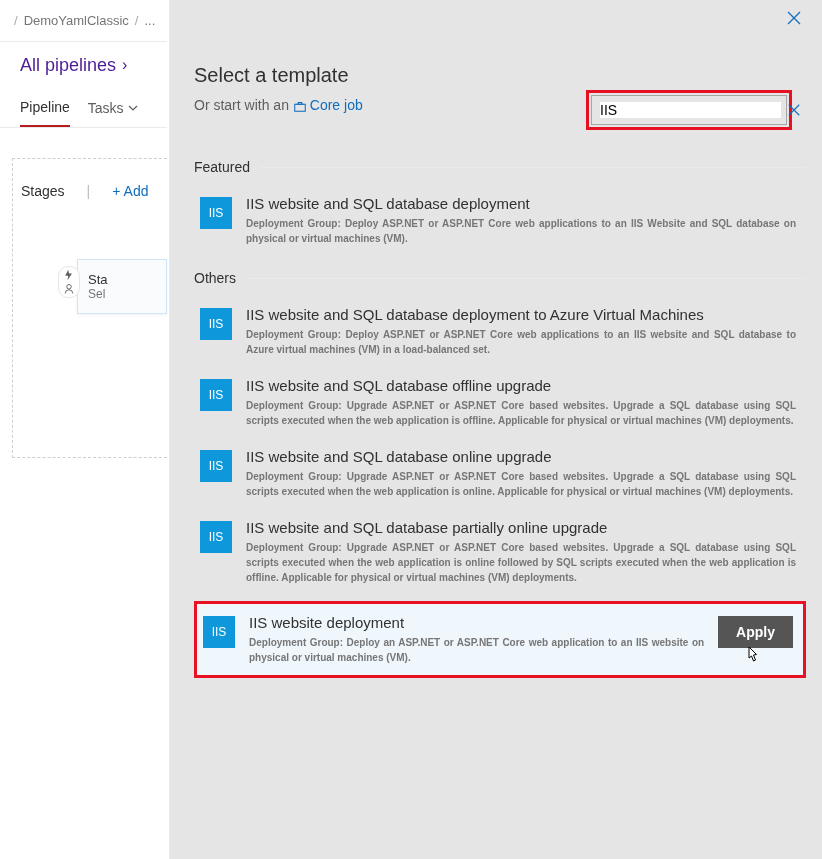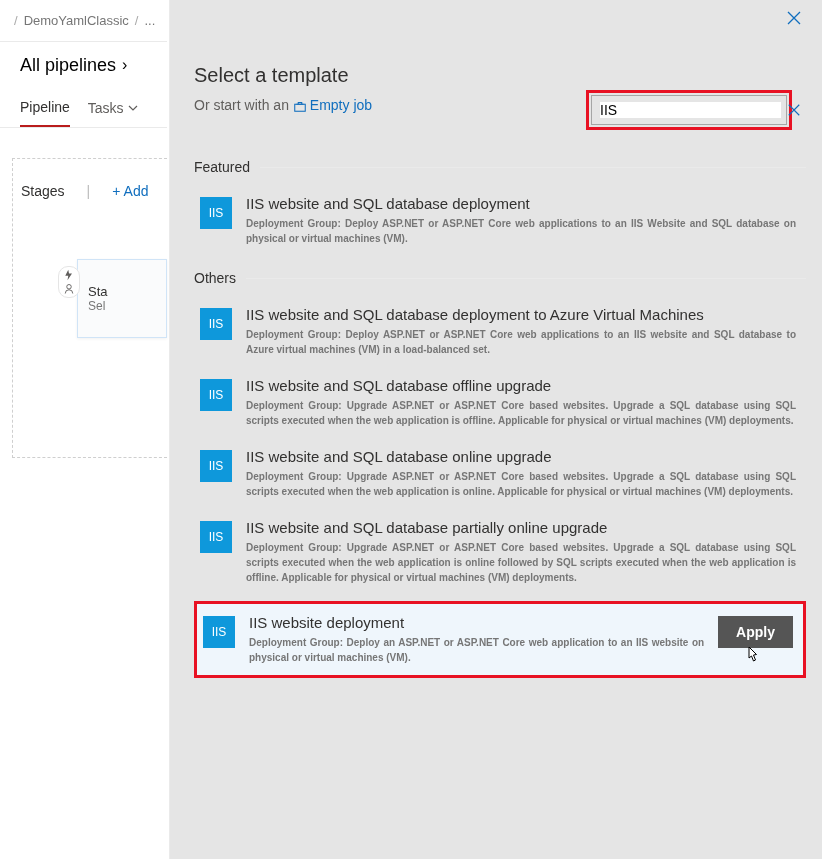--- a/index.html
+++ b/index.html
@@ -32,21 +32,21 @@
     font-size: 13px;
     border-bottom: 1px solid #eaeaea;
     gap: 6px;
   }
   .breadcrumb-top .sep { color: #aaa; }
   .all-pipelines-row {
     height: 46px;
     display: flex;
     align-items: center;
     padding-left: 20px;
-    color: #000000;
+    color: #4c1d95;
     font-size: 18px;
   }
   .all-pipelines-row .chevron { margin-left: 6px; font-size: 16px; }
   .tab-bar {
     display: flex;
     align-items: center;
     gap: 18px;
     padding-left: 20px;
     height: 40px;
     border-bottom: 1px solid #eaeaea;
@@ -81,21 +81,21 @@
   .stages-header .pipe { color: #bbb; }
   .stages-header .add { color: #106ebe; }
   .stage-card {
     position: absolute;
     top: 100px;
     right: 0;
     background: #fafbfc;
     border: 1px solid #d0e4f7;
     box-shadow: 0 1px 3px rgba(0,0,0,0.06);
     width: 90px;
-    padding: 24px 10px;
+    padding: 12px 10px;
     display:flex;
     gap:6px;
     align-items:center;
   }
   .stage-icons {
     display:flex;
     flex-direction:column;
     gap:2px;
     color:#605e5c;
     font-size:12px;
@@ -277,21 +277,21 @@
       </svg>
   </div>
   <div class="panel-head">
     <div class="panel-title">Select a template</div>
     <div class="panel-sub">
       <span>Or start with an</span>
       <span class="empty-link">
         <svg class="empty-icon" width="14" height="14" viewBox="0 0 16 16" style="display:inline;">
             <rect x="2" y="6" width="12" height="8" stroke="#106ebe" fill="none" stroke-width="1.2"></rect>
             <path d="M6 6 V4 h4 v2 M4 6 h8" stroke="#106ebe" stroke-width="1.2" fill="none"></path>
-          </svg><span>Empty job</span>
+          </svg><span>Core job</span>
       </span>
     </div>
   </div>
 
   <div class="search-wrap">
     <div class="search-border">
       <div class="search-box">
         <input type="text" value="IIS" placeholder="Search" style="">
         <span class="clear">
           <svg width="14" height="14" viewBox="0 0 16 16">

